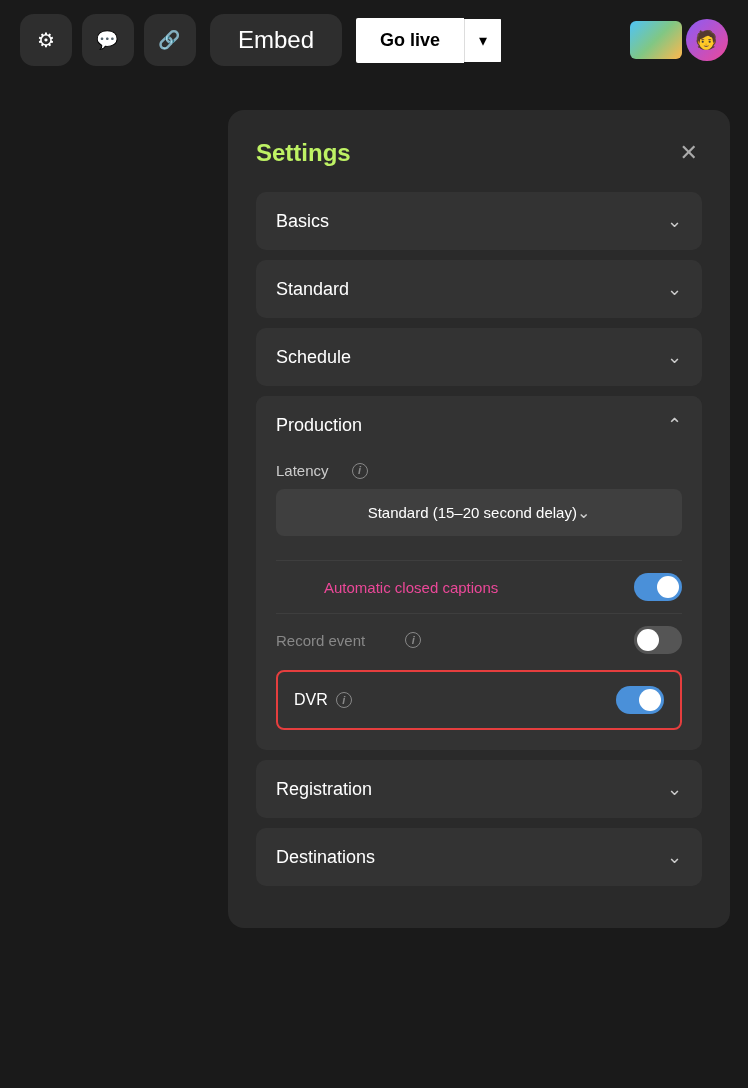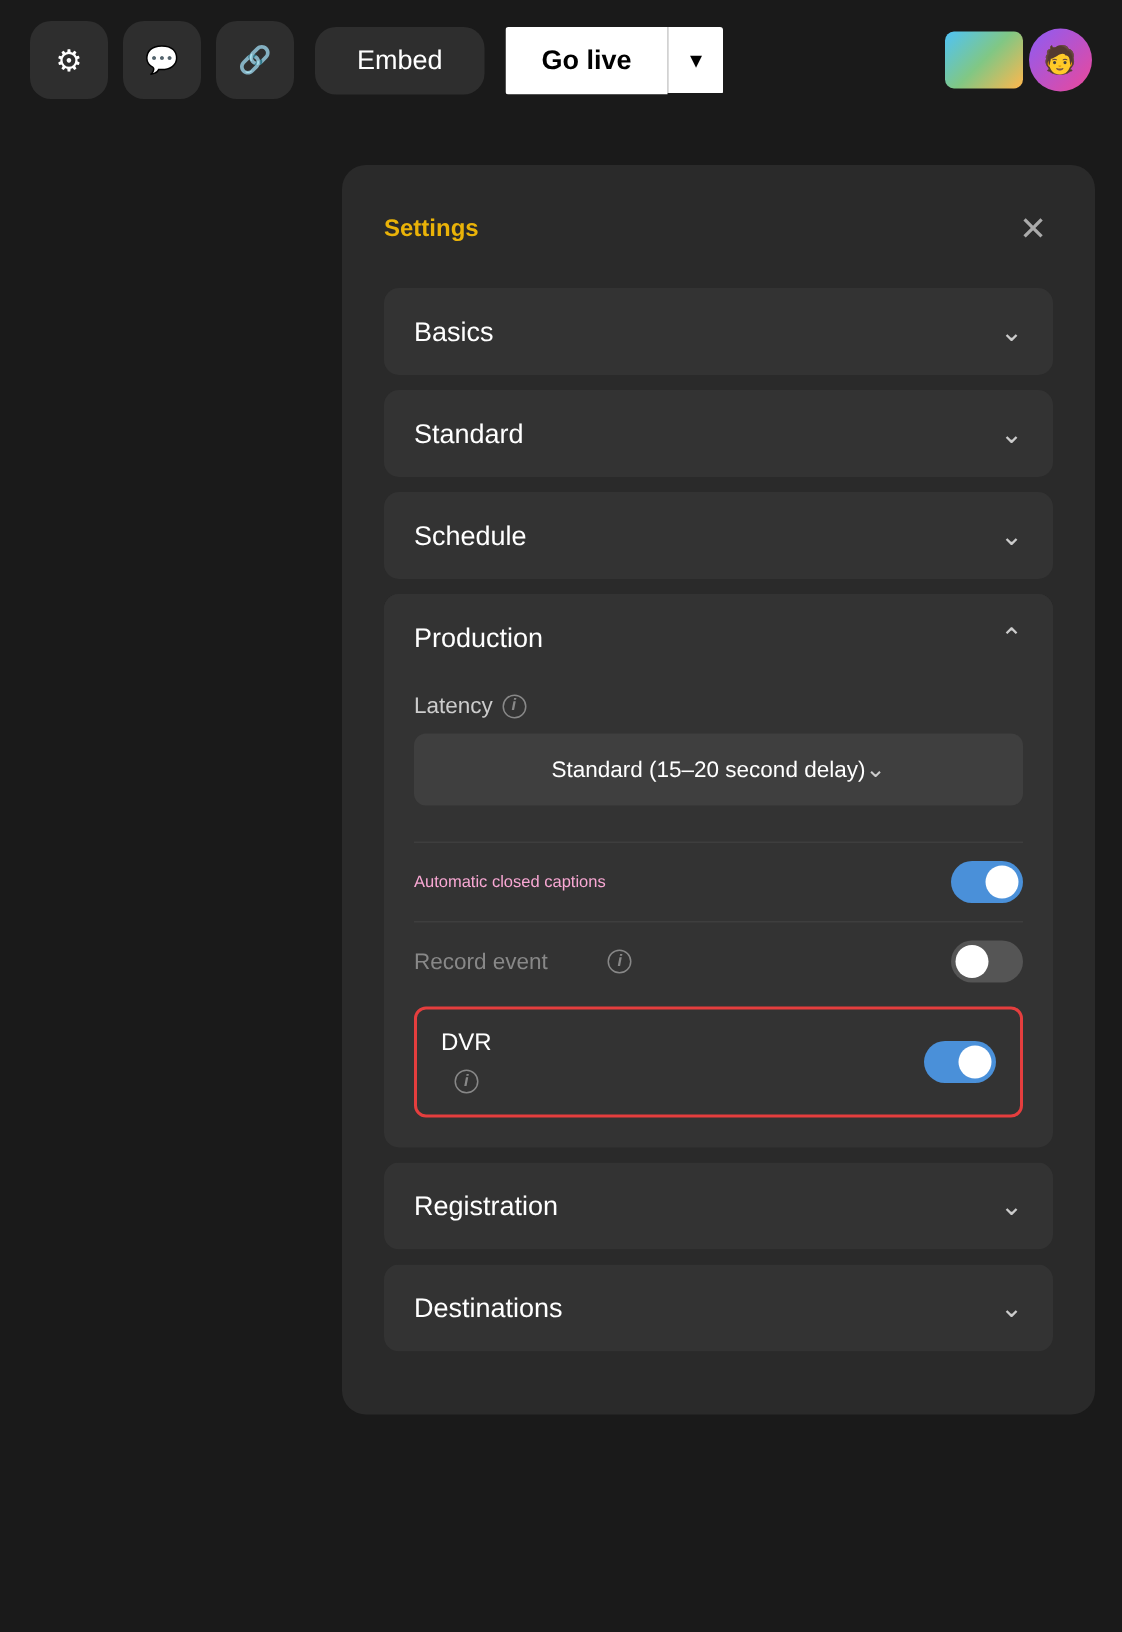--- a/index.html
+++ b/index.html
@@ -36,21 +36,21 @@
       color: #fff;
       font-size: 20px;
     }
 
     .embed-btn {
       padding: 12px 28px;
       border-radius: 14px;
       background: #2e2e2e;
       border: none;
       color: #fff;
-      font-size: 18px;
+      font-size: 24px;
       font-weight: 500;
       cursor: pointer;
       margin-left: 4px;
     }
 
     .go-live-group {
       display: flex;
       align-items: center;
       border-radius: 2px;
       overflow: hidden;
@@ -117,23 +117,23 @@
     }
 
     .settings-header {
       display: flex;
       align-items: center;
       justify-content: space-between;
       margin-bottom: 24px;
     }
 
     .settings-title {
-      font-size: 16px;
+      font-size: 24px;
       font-weight: 700;
-      color: #eab308;
+      color: #bef264;
     }
 
     .close-btn {
       background: none;
       border: none;
       color: #aaa;
       font-size: 22px;
       cursor: pointer;
       padding: 4px;
       line-height: 1;
@@ -192,21 +192,21 @@
     .production-body {
       padding: 8px 20px 20px 20px;
     }
 
     .latency-label {
       font-size: 15px;
       color: #ccc;
       margin-bottom: 10px;
       display: flex;
       align-items: center;
-      gap: 6px;
+      gap: 23px;
     }
 
     .info-icon {
       width: 16px;
       height: 16px;
       border: 1.5px solid #888;
       border-radius: 50%;
       display: inline-flex;
       align-items: center;
       justify-content: center;
@@ -299,27 +299,27 @@
       margin-top: 4px;
       background: #333333;
     }
 
     .dvr-label {
       font-size: 16px;
       color: #fff;
       display: flex;
       align-items: center;
       gap: 8px;
-      flex-direction: column;
     }
 
     
     .cc-label {
-      font-size: 11px;
-      color: #f9a8d4;
+      font-size: 15px;
+      color: #ec4899;
+      margin-left: 48px;
     }
 
     .record-label {
       font-size: 15px;
       color: #888;
       gap: 40px;
     }
   </style>
 </head>
 <body>

